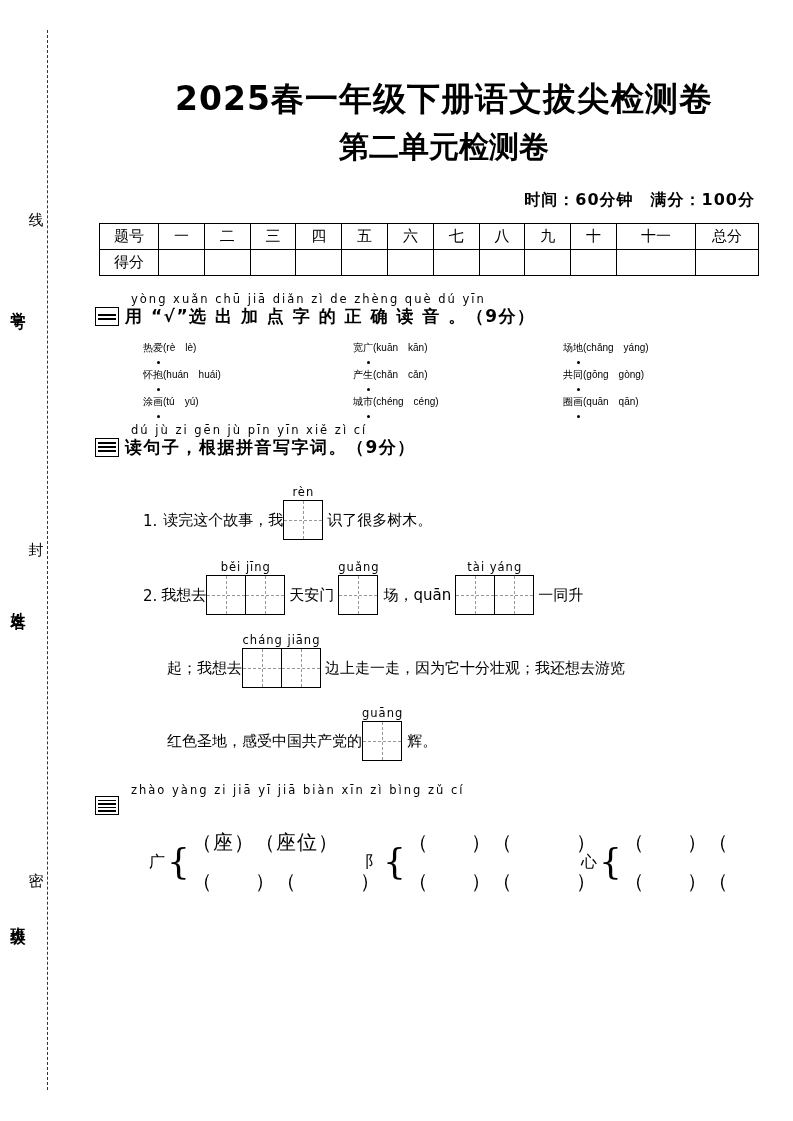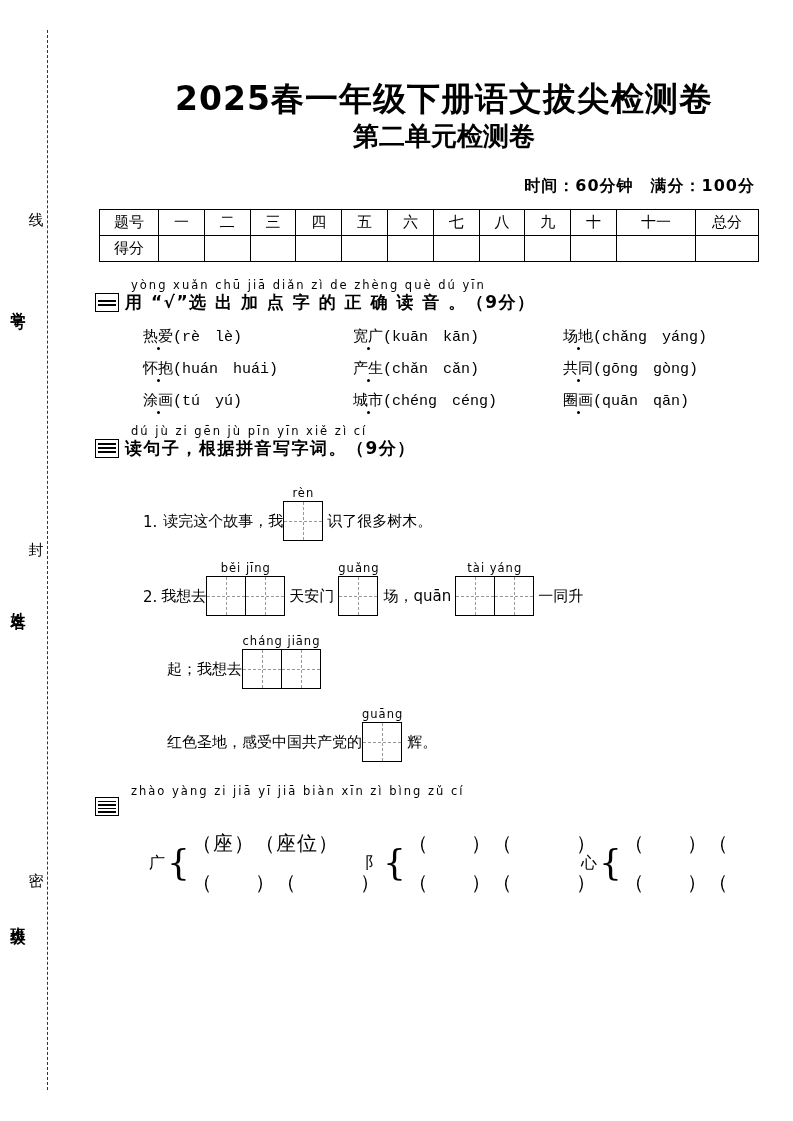--- a/index.html
+++ b/index.html
@@ -57,23 +57,24 @@
     text-align: center;
     font-size: 33px;
     font-weight: bold;
     font-family: "DejaVu Sans", sans-serif;
     letter-spacing: 1px;
     margin-top: 78px;
     line-height: 1.25;
   }
   .title2 {
     text-align: center;
-    font-size: 26px;
+    font-size: 30px;
     font-weight: bold;
     font-family: "DejaVu Sans", sans-serif;
+    margin-top: 8px;
   }
   .meta {
     text-align: right;
     padding-right: 38px;
     margin-top: 22px;
     font-size: 16px;
     font-weight: bold;
     font-family: "DejaVu Sans", sans-serif;
     letter-spacing: 1px;
   }
@@ -140,22 +141,22 @@
   .numbox.n2 i:nth-child(3) { top: 11px; }
   .numbox.n3 i:nth-child(1) { top: 2.5px; }
   .numbox.n3 i:nth-child(2) { top: 6px; }
   .numbox.n3 i:nth-child(3) { top: 9.5px; }
   .numbox.n3 i:nth-child(4) { top: 13px; }
 
   
   .choice-row {
     display: flex;
     margin: 13px 0 0 48px;
-    font-size: 15px;
-    font-family: Liberation Mono, monospace;
+    font-size: 10px;
+    font-family: Liberation Sans, sans-serif;
   }
   .choice-item { position: relative; }
   .choice-item .w1 { width: 210px; }
   .choice-item .w2 { width: 210px; }
   .choice-item .w3 { width: 200px; }
   .dot {
     position: absolute;
     width: 3px; height: 3px;
     border-radius: 50%;
     background: #000;
@@ -383,20 +384,21 @@
     </div>
 
     <div class="qline" style="margin-top:18px; margin-left:72px;">
       <span class="txt">起；我想去</span>
       <span class="blockwrap">
         <div class="qtop">cháng jiāng</div>
         <span class="gridpair">
           <span class="tianzi"></span><span class="tianzi"></span>
         </span>
       </span>
+      <span class="txt" style="margin-left:4px;">边上走一走，因为它十分壮观；我还想去游览</span>
     </div>
 
     <div class="qline" style="margin-top:18px; margin-left:72px;">
       <span class="txt">红色圣地，感受中国共产党的</span>
       <span class="blockwrap">
         <div class="qtop">guāng</div>
         <span class="tianzi"></span>
       </span>
       <span class="txt" style="margin-left:4px;">辉。</span>
     </div>

